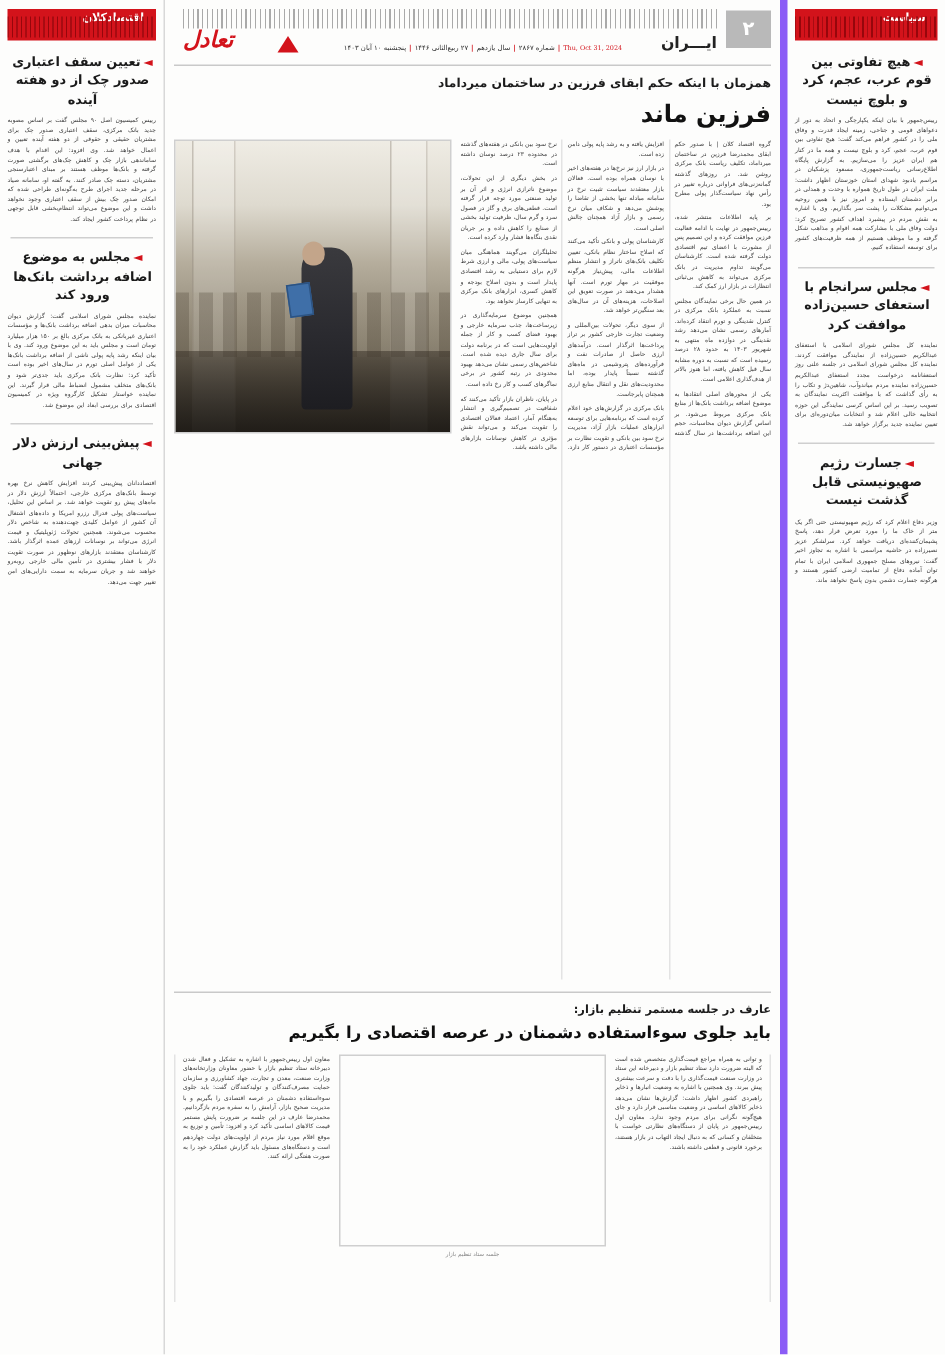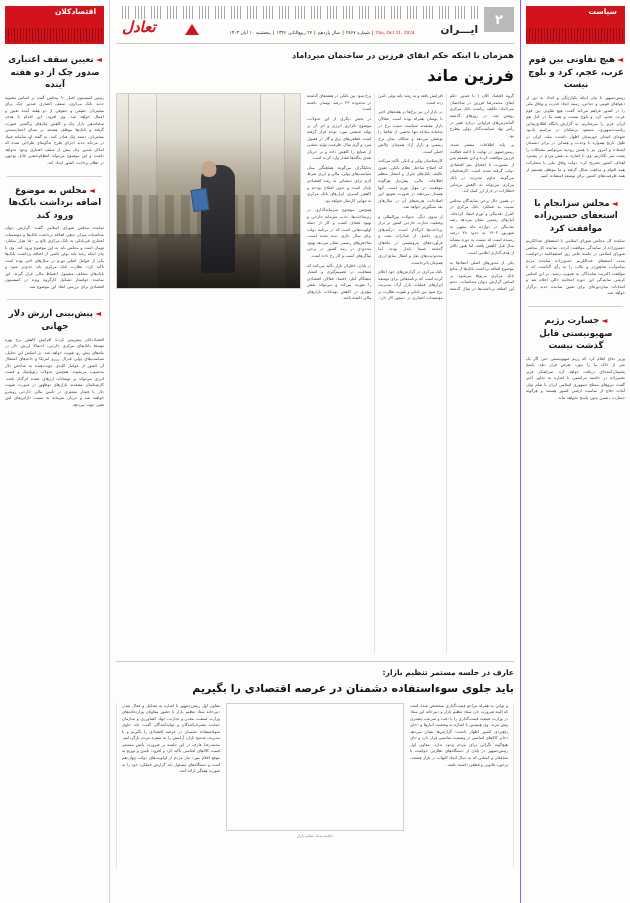--- a/index.html
+++ b/index.html
@@ -19,34 +19,34 @@
     flex-direction: row;
   }
 
   
   .rail {
     width: 110px;
     flex: 0 0 110px;
     padding: 6px 5px 4px 5px;
     position: relative;
   }
-  .rail-right { border-left: 1px solid #8b5cf6; }
+  .rail-right { border-left: 5px solid #8b5cf6; }
   .rail-left  { border-right: 1px solid #d8d8d8; }
 
   .center {
     flex: 1 1 auto;
     padding: 6px 6px 4px 6px;
     position: relative;
     min-width: 0;
   }
 
   
   .flag {
     background: #d3131b;
-    height: 38px;
+    height: 21px;
     position: relative;
     overflow: hidden;
     margin-bottom: 9px;
   }
   .flag-label {
     position: absolute;
     top: 1px; right: 8px;
     color: #ffffff;
     font-size: 7.5px;
     font-weight: bold;

